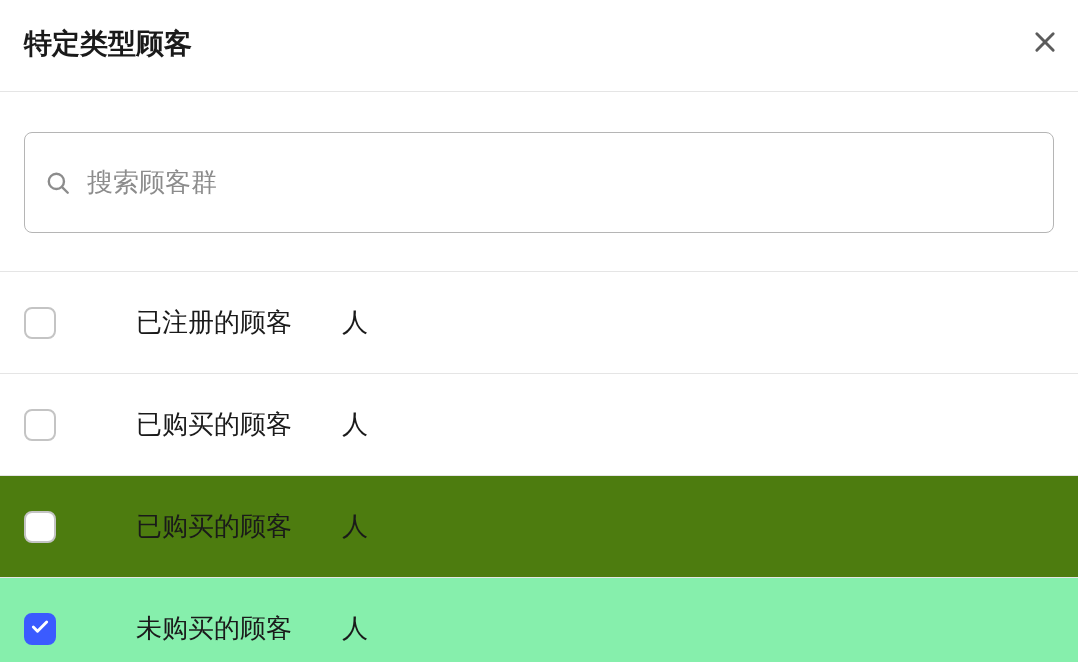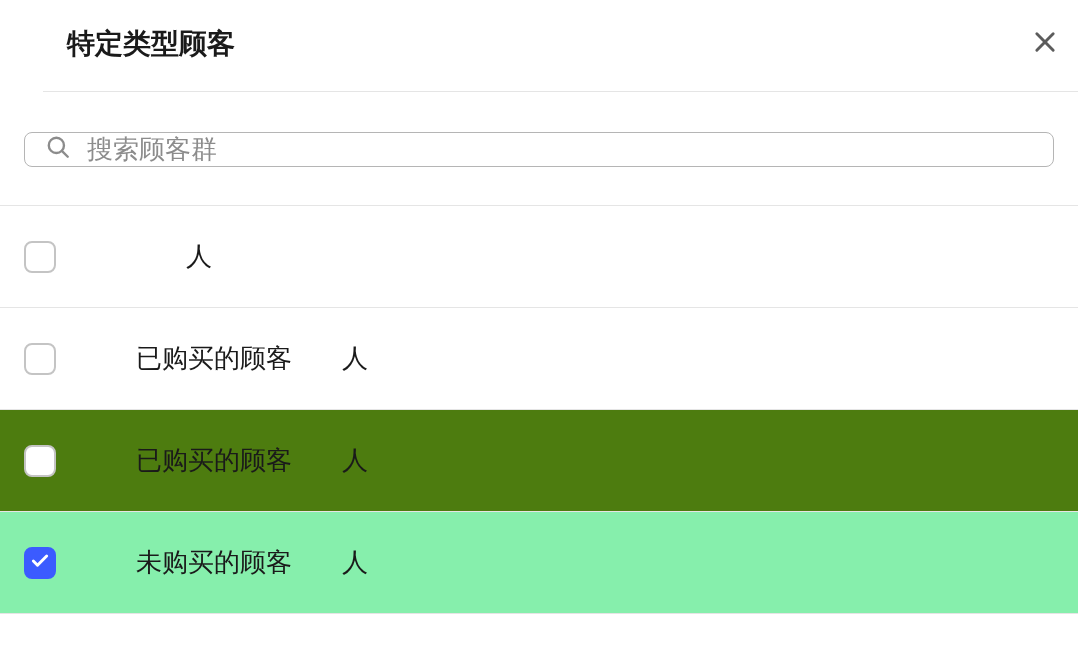--- a/index.html
+++ b/index.html
@@ -16,21 +16,20 @@
     }
     .modal {
       width: 100%;
     }
     .modal-header {
       display: flex;
       align-items: center;
       justify-content: space-between;
       padding: 24px 15px 28px 24px;
       border-bottom: 1px solid #e5e5e5;
-      margin-left: 43px;
     }
     .modal-title {
       font-size: 28px;
       font-weight: 700;
       color: #1a1a1a;
     }
     .close-btn {
       background: none;
       border: none;
       cursor: pointer;
@@ -43,23 +42,24 @@
     .close-btn svg {
       width: 28px;
       height: 28px;
     }
     .search-wrapper {
       padding: 40px 24px 38px 24px;
       border-bottom: 1px solid #e5e5e5;
     }
     .search-box {
       display: flex;
+      align-items: center;
       border: 1px solid #b5b5b5;
       border-radius: 8px;
-      padding: 1px 20px;
+      padding: 34px 20px;
       gap: 16px;
     }
     .search-icon {
       color: #8c8c8c;
       flex-shrink: 0;
     }
     .search-icon svg {
       width: 26px;
       height: 26px;
       display: block;
@@ -156,20 +156,21 @@
       </span>
       <input type="text" class="search-input" placeholder="搜索顾客群" style="">
     </div>
   </div>
 
   <div class="list">
 
     <div class="list-row">
       <div class="checkbox"></div>
       <div class="row-text">
+        <span class="row-label">已注册的顾客</span>
         <span class="row-count"></span>
         <span class="row-unit">人</span>
       </div>
     </div>
 
     <div class="list-row">
       <div class="checkbox"></div>
       <div class="row-text">
         <span class="row-label">已购买的顾客</span>
         <span class="row-count"></span>

